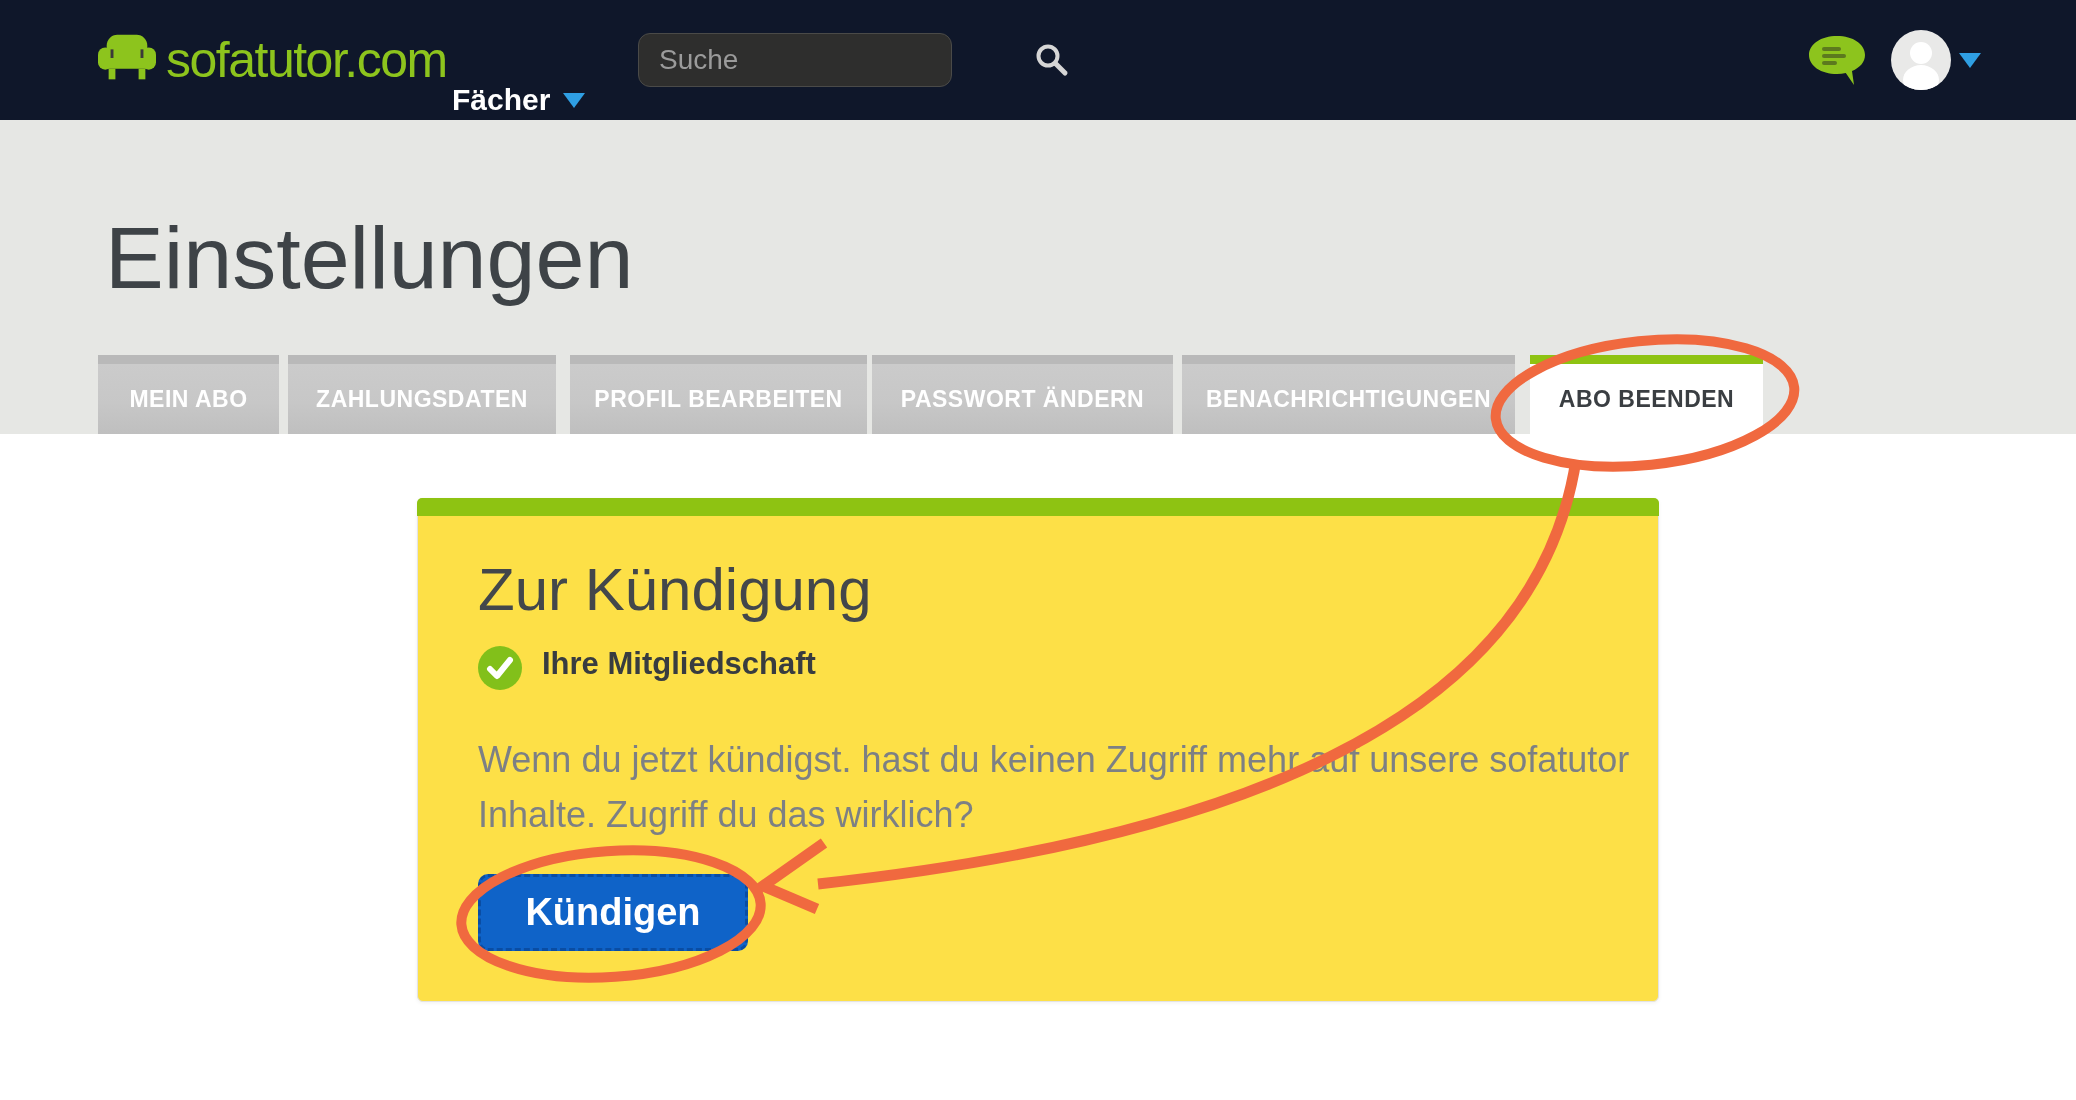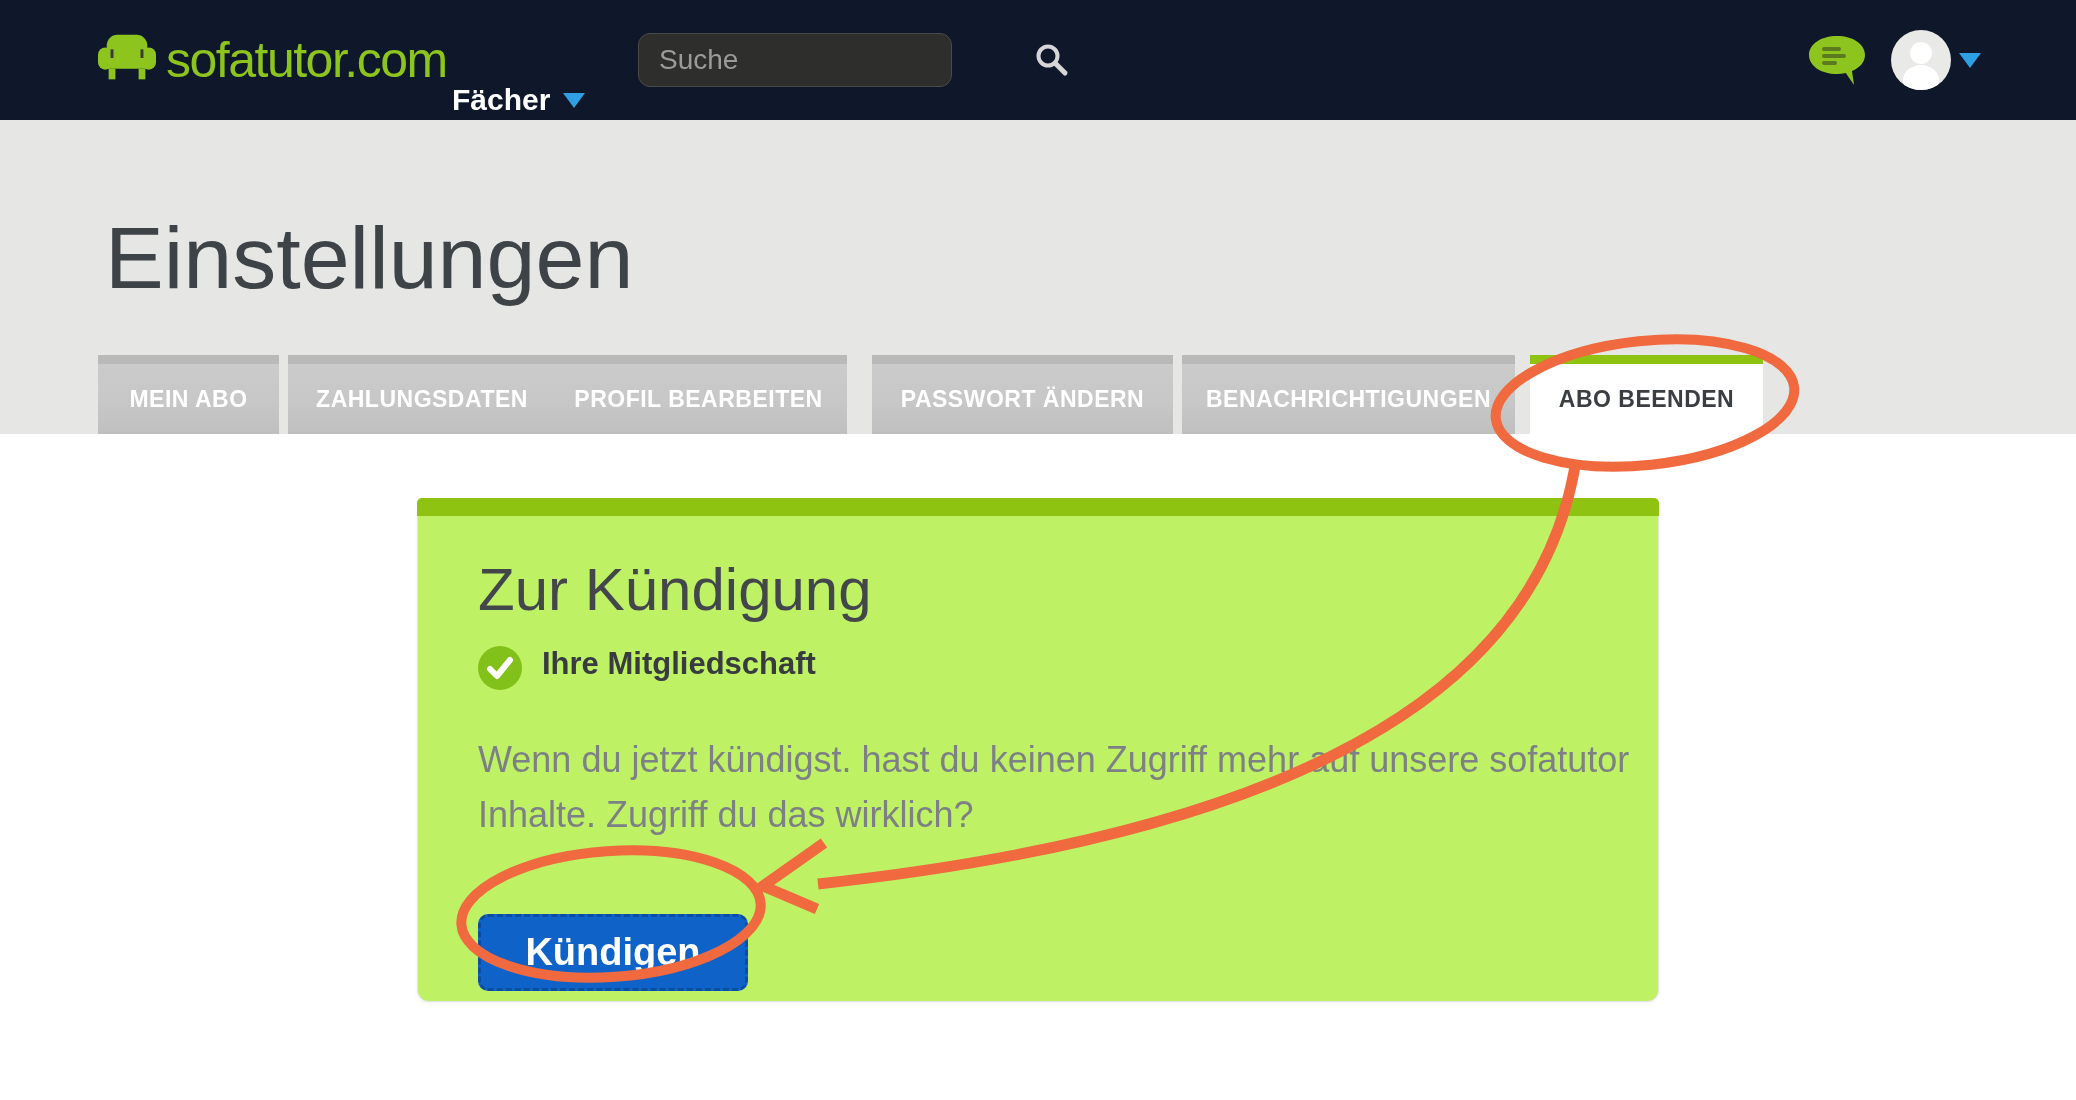--- a/index.html
+++ b/index.html
@@ -24,32 +24,32 @@
   
   .hero { position:absolute; left:0; top:120px; width:2076px; height:314px; background:#e6e7e4; }
   .page-title { position:absolute; left:105px; top:210px; font-size:88px; font-weight:300; color:#3e4347; letter-spacing:0; line-height:1.1; }
   
   .tab { position:absolute; top:355px; height:79px; box-sizing:border-box; border-top:9px solid #b9b9b9;
          background:linear-gradient(180deg,#cbcbcb 0%,#c7c7c7 55%,#bfbfbf 100%);
          display:flex; align-items:center; justify-content:center; cursor:pointer;
          color:#ffffff; font-weight:700; font-size:23px; letter-spacing:0.5px; }
   .tab.active { height:104px; border-top:9px solid #8ec312; background:#ffffff; color:#3a3e42; padding-bottom:25px; }
   
-  .card { position:absolute; left:417px; top:498px; width:1242px; height:504px; background:#bef264;
-          border:1px solid #e3e3e3; border-radius:12px; box-sizing:border-box; box-shadow:0 1px 4px rgba(0,0,0,0.06); }
+  .card { position:absolute; left:417px; top:498px; width:1242px; height:504px; background:#fde047;
+          border:1px solid #e3e3e3; border-radius:6px; box-sizing:border-box; box-shadow:0 1px 4px rgba(0,0,0,0.06); }
   .card-topbar { height:18px; background:#8ec312; border-radius:5px 5px 0 0; margin:-1px -1px 0 -1px; }
   .card-title { position:absolute; left:60px; top:56px; font-size:60px; font-weight:300; color:#43474b; }
   .membership-row { position:absolute; left:60px; top:147px; display:flex; }
   .check-circle { width:44px; height:44px; border-radius:50%; background:#82c01a; display:flex; align-items:center; justify-content:center; }
   .membership-label { margin-left:20px; font-size:31px; font-weight:700; color:#383c40; }
   .card-body { position:absolute; left:60px; top:233px; font-size:36px; line-height:55px; color:#7d8084; }
   .cancel-btn { position:absolute; left:60px; top:375px; width:270px; height:77px; box-sizing:border-box;
                 background:#0f63c8; border:3px dashed #0a4da3; border-radius:10px; cursor:pointer;
                 display:flex; align-items:center; justify-content:center;
-                color:#ffffff; font-weight:700; font-size:38px; font-family:"Liberation Sans", sans-serif;margin-top:40px; }
+                color:#ffffff; font-weight:700; font-size:38px; font-family:"Liberation Sans", sans-serif; }
   
   .overlay { position:absolute; left:0; top:0; width:2076px; height:1100px; pointer-events:none; z-index:50; }
 </style>
 </head>
 <body>
 
 <div id="screen">
 
   <div class="header">
     <div class="logo">
@@ -111,21 +111,21 @@
 
   <div class="hero"></div>
   <div class="page-title">Einstellungen</div>
 
   <div class="tab" style="left:98px;  width:181px;">
     <span>MEIN ABO</span>
     </div>
   <div class="tab" style="left:288px; width:268px;">
     <span>ZAHLUNGSDATEN</span>
     </div>
-  <div class="tab" style="left:550px; width:297px;">
+  <div class="tab" style="left:570px; width:297px;">
     <span>PROFIL BEARBEITEN</span>
     </div>
   <div class="tab" style="left:872px; width:301px;">
     <span>PASSWORT ÄNDERN</span>
     </div>
   <div class="tab" style="left:1182px; width:333px;">
     <span>BENACHRICHTIGUNGEN</span>
     </div>
   <div class="tab active" style="left:1530px; width:233px;">
     <span>ABO BEENDEN</span>

